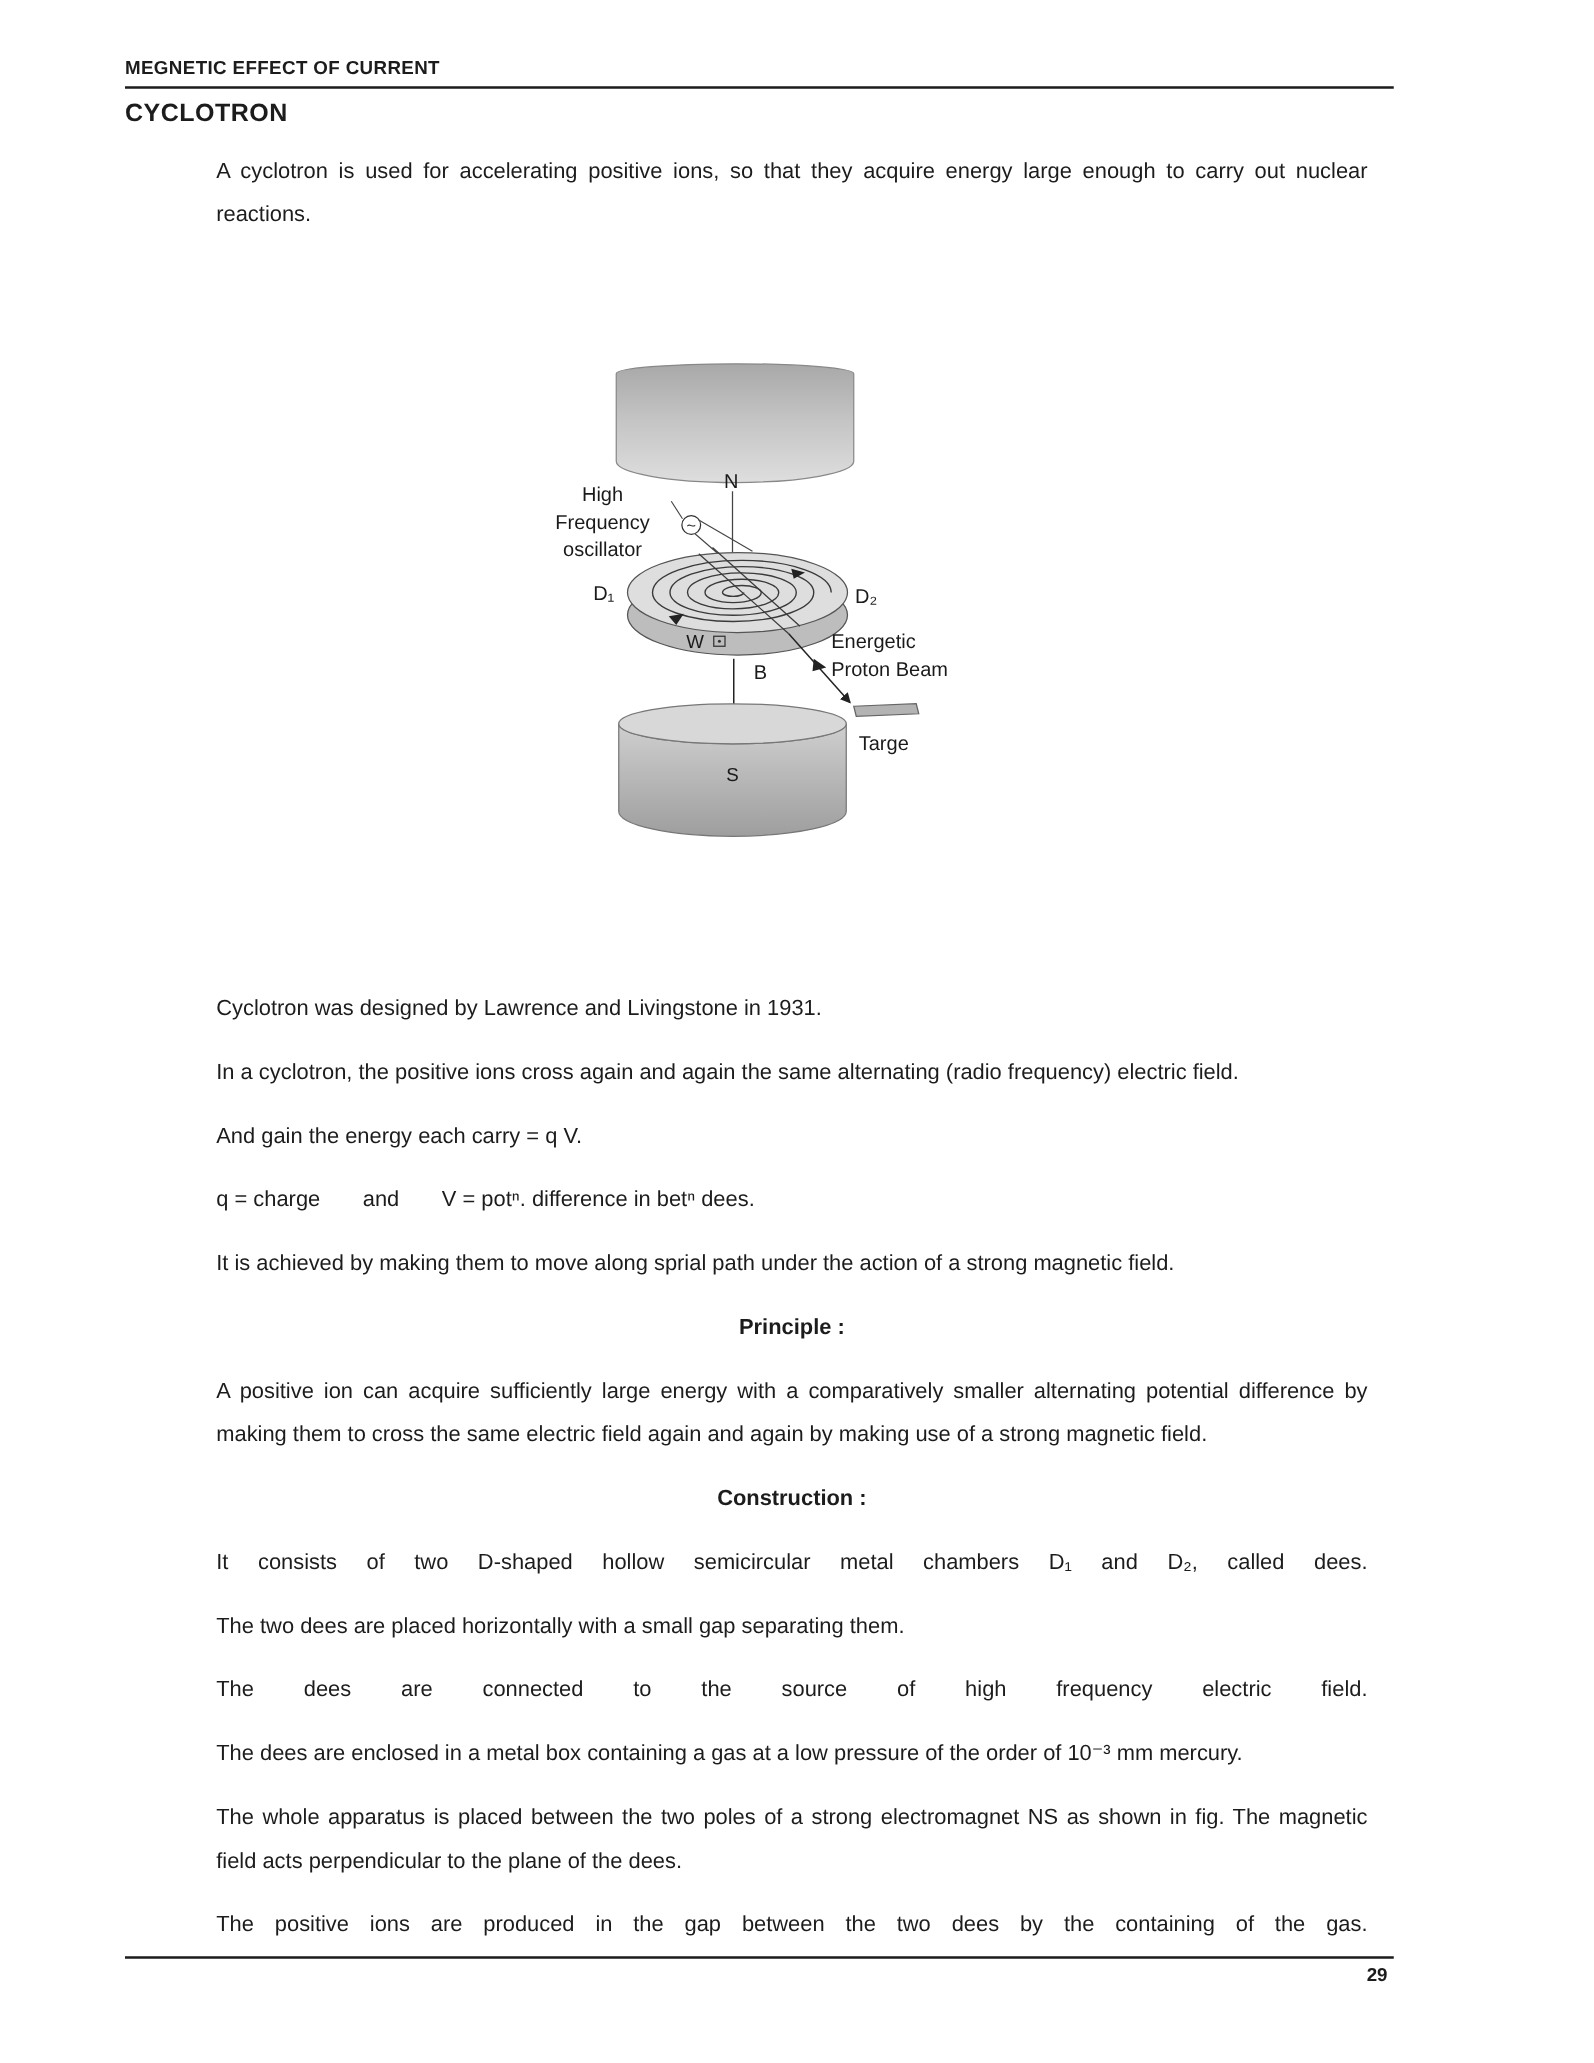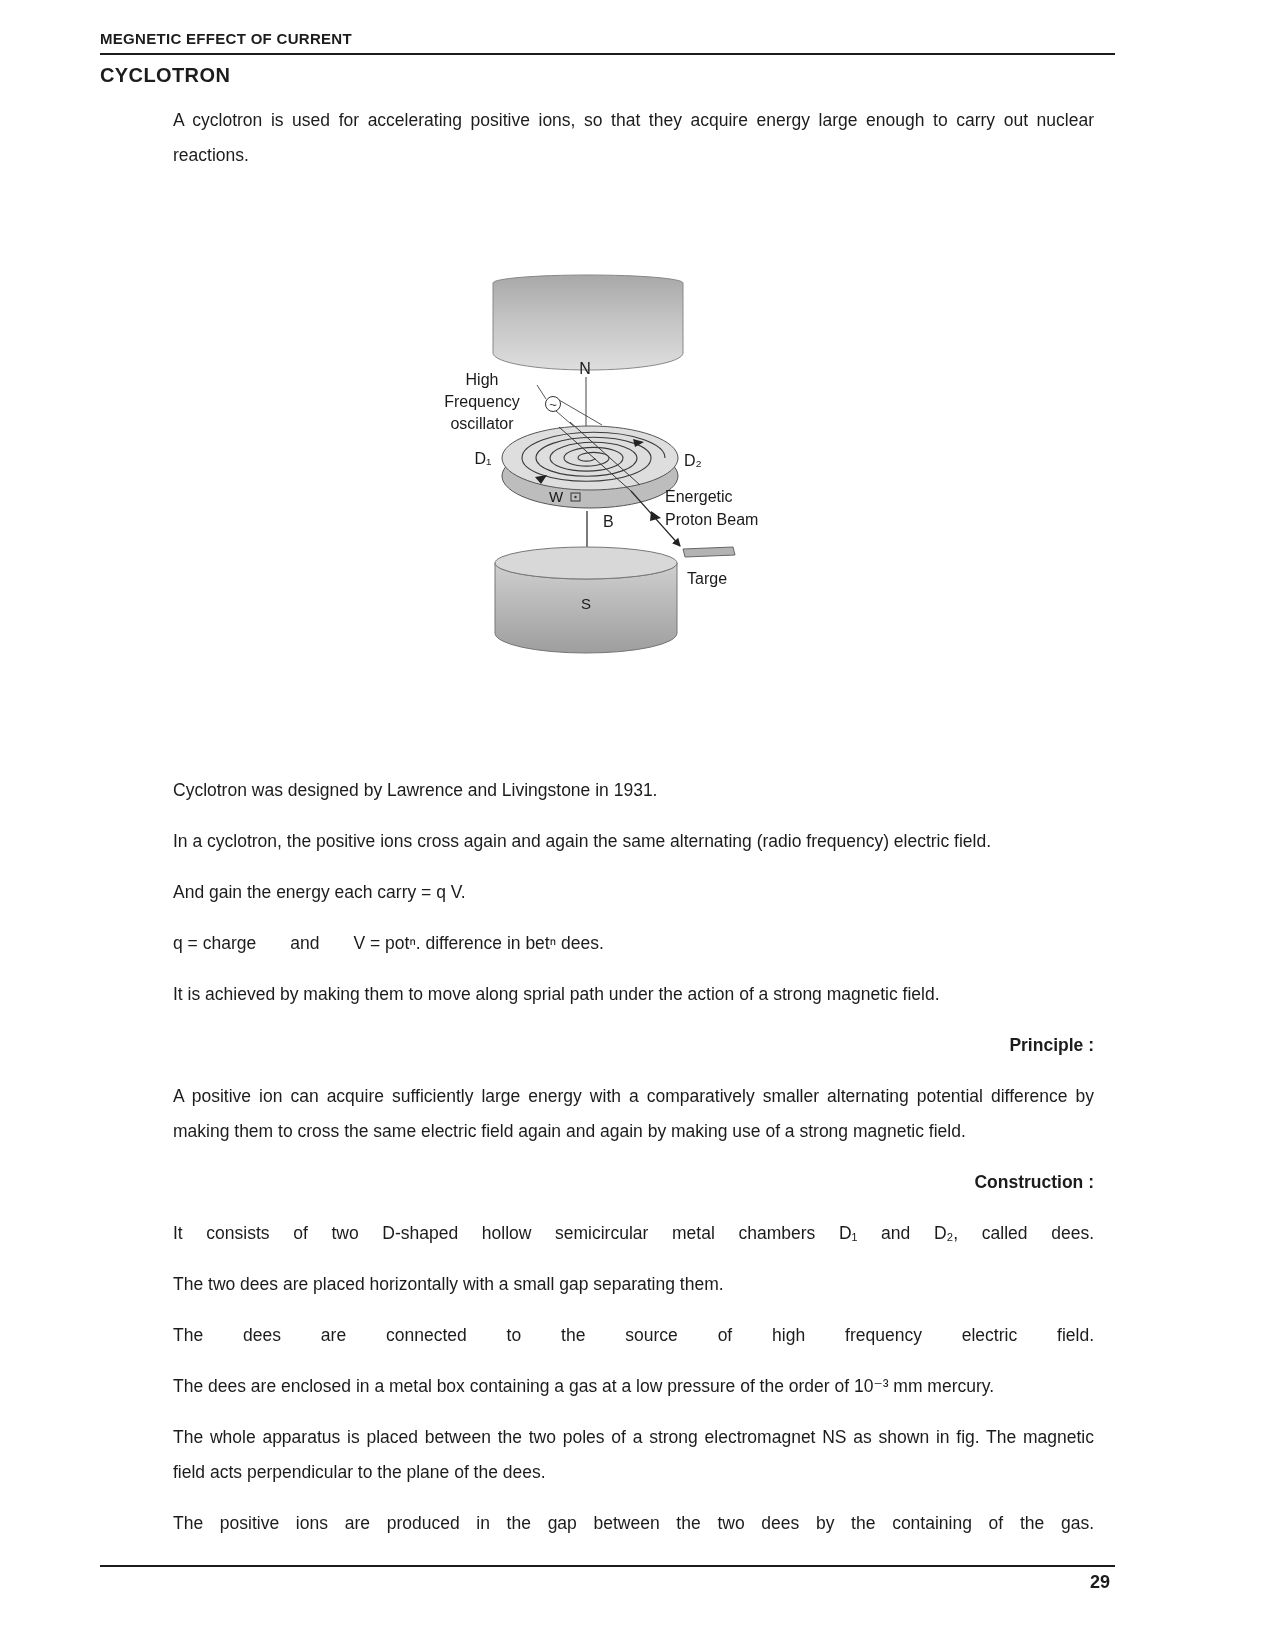--- a/index.html
+++ b/index.html
@@ -2,36 +2,36 @@
 <html><head>
 <meta charset="utf-8">
 <style>
   * { margin:0; padding:0; box-sizing:border-box; }
   html,body { background:#ffffff; }
   body { font-family:"Liberation Sans","DejaVu Sans",sans-serif; color:#1c1c1c; }
   .page {
     position:relative; width:1275px; height:1650px; background:#ffffff;
     overflow:hidden;
   }
-  .header { padding:30px 160px 0 100px; }
+  .header { padding:46px 160px 0 100px; }
   .header-title { font-size:15px; font-weight:bold; letter-spacing:0.3px; }
   .header-rule { border:none; border-top:2.5px solid #1c1c1c; margin-top:6px; }
   .section-title { font-size:20px; font-weight:bold; margin:9px 160px 4px 100px; letter-spacing:0.4px; }
   .content {
     margin:13px 165px 0 157px;
     font-size:17.5px; line-height:35px; text-align:justify;
   }
   .content p { margin:16px; }
-  .content p.subhead { font-weight:bold; text-align:right; }
+  .content p.subhead { font-weight:bold; text-align:center; }
   .content p.force-just { text-align-last:justify; }
   .figure-wrap { width:360px; margin:100px 0 88px 280px; }
   .fl { font-size:16px; fill:#1a1a1a; font-family:"Liberation Sans","DejaVu Sans",sans-serif; }
   .fl-small { font-size:15px; fill:#1a1a1a; font-family:"Liberation Sans","DejaVu Sans",sans-serif; }
   .footer-rule { position:absolute; left:100px; right:160px; top:1565px; border-top:2.5px solid #1c1c1c; }
-  .page-number { position:absolute; right:165px; top:1572px; font-size:18px; font-weight:bold; }
+  .page-number { position:absolute; right:165px; top:1572px; font-size:15px; font-weight:bold; }
 </style>
 </head>
 <body>
 
 <div class="page">
 
   <div class="header">
     <div class="header-title">MEGNETIC EFFECT OF CURRENT</div>
     <hr class="header-rule">
   </div>

